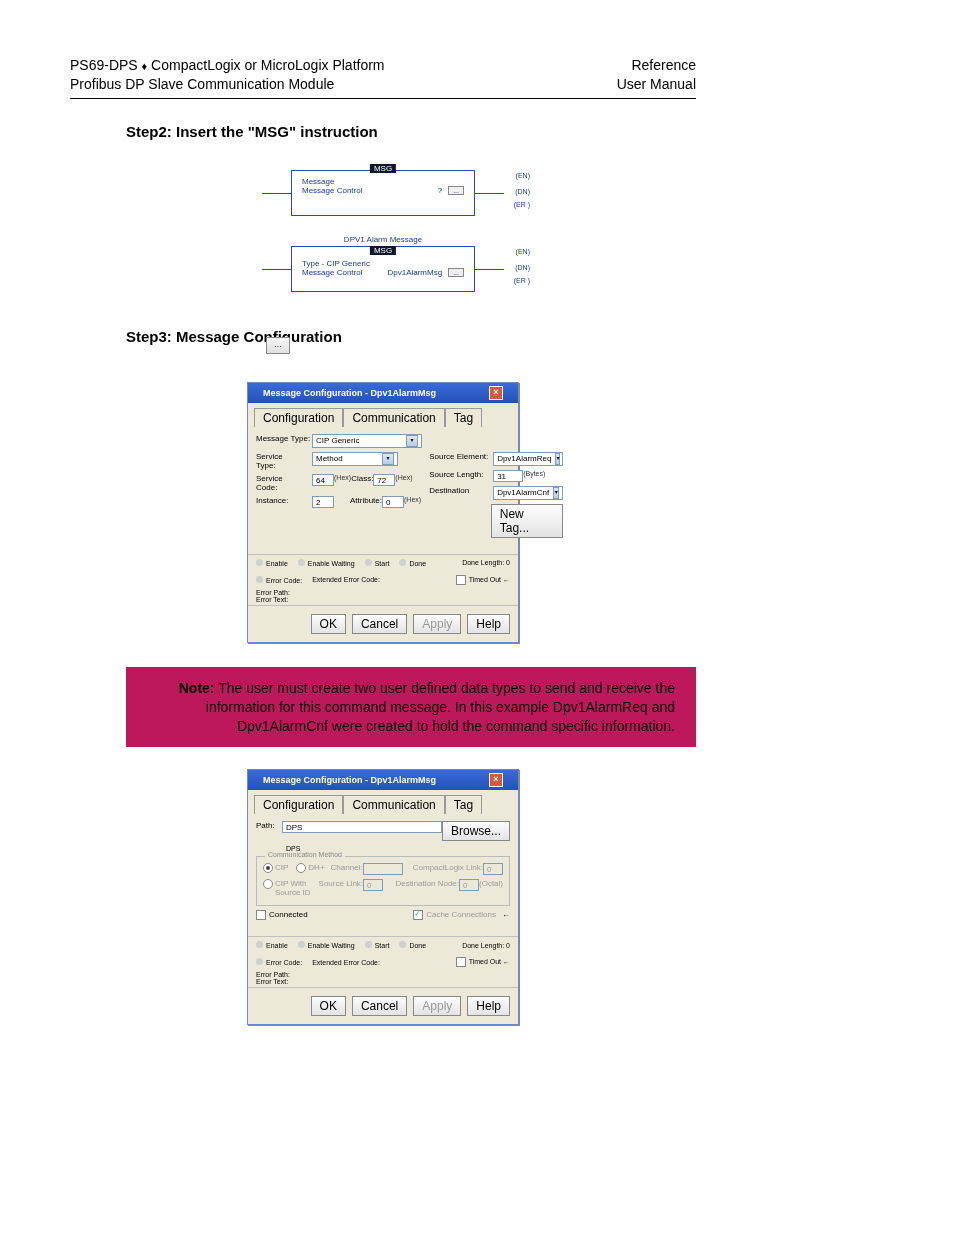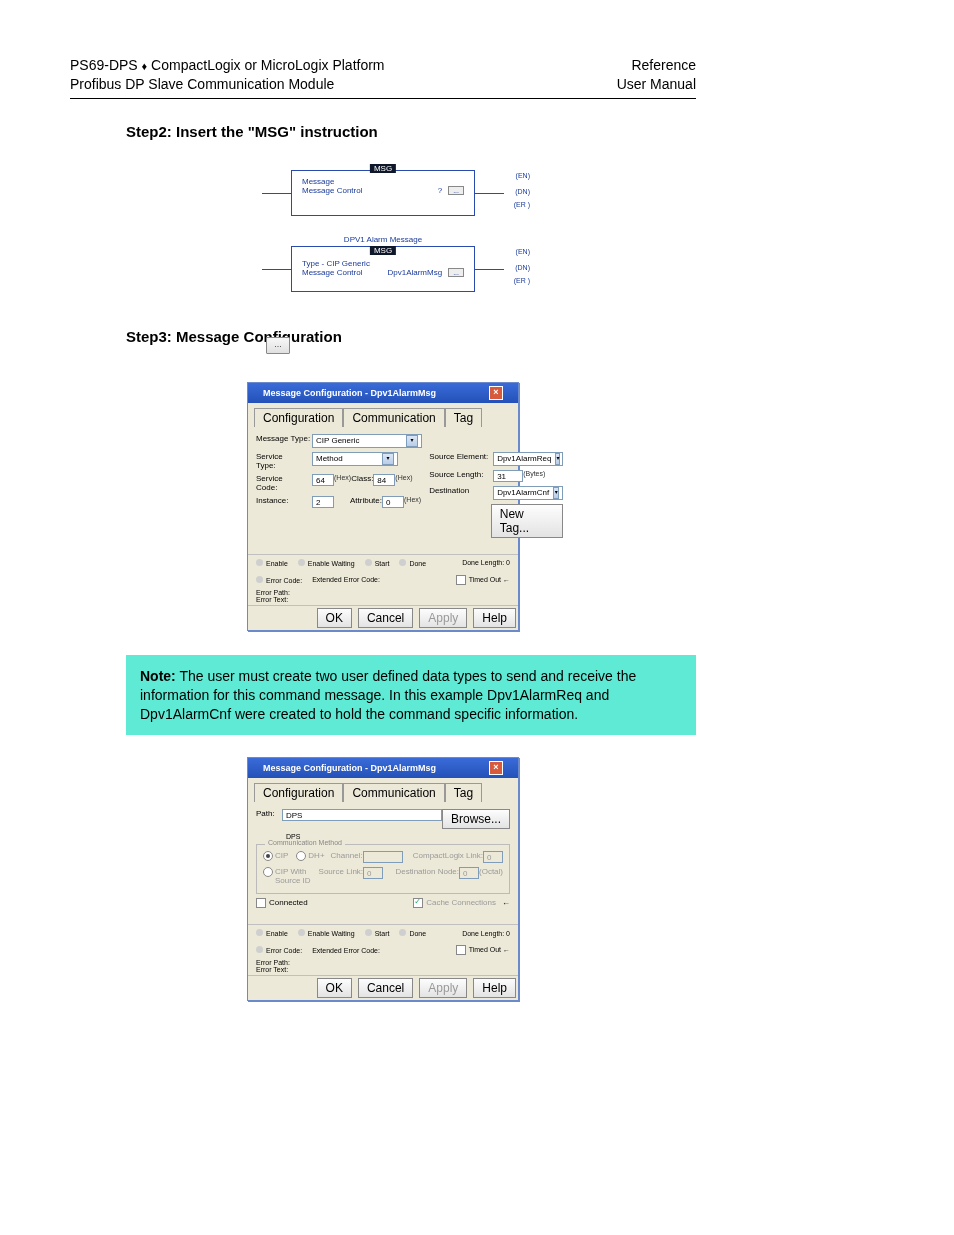--- a/index.html
+++ b/index.html
@@ -37,24 +37,24 @@
   .tab.active { background:#ece9d8; z-index:2; }
   .tab-pane { margin:0 0 4px; padding:8px; }
   .row2 { display:flex; align-items:flex-start; margin-bottom:4px; }
   .lbl { min-width:56px; text-align:left; }
   .lbl-r { text-align:left; white-space:nowrap; }
   .inp { background:#fff; border:1px solid #7f9db9; padding:1px 3px; font-size:8px; height:12px; box-sizing:border-box; }
   .combo { background:#fff; border:1px solid #7f9db9; padding:1px 3px; display:flex; justify-content:space-between; align-items:center; font-size:8px; height:14px; box-sizing:border-box; }
   .combo .caret { width:10px; height:10px; background:linear-gradient(#dbe7f7,#b9cde8); border:1px solid #7f9db9; text-align:center; font-size:6px; line-height:8px; margin-left:4px; }
   .hexspan { font-size:7px; color:#333; }
   .btn { border:1px solid #888; background:linear-gradient(#fdfdfd,#e3e3e3); padding:2px 8px; font-size:12px; }
-  .foot-row { display:flex; justify-content:flex-end; gap:6px; padding:2px; border-top:1px solid #c0c0c0; }
+  .foot-row { display:flex; justify-content:flex-end; gap:6px; padding:8px; border-top:1px solid #c0c0c0; }
   .status-row { display:flex; gap:10px; padding:4px 8px; font-size:7px; align-items:center; border-top:1px solid #c0c0c0; }
   .dot { width:7px; height:7px; border-radius:50%; background:#cfcfcf; display:inline-block; margin-right:3px; }
-  .note-box { background:#5eead4; padding:12px 14px; margin:24px 0 22px 56px; font-size:14px; line-height:1.35; }
+  .note-box { background:#be185d; padding:12px 21px; margin:24px 0 22px 56px; font-size:14px; line-height:1.35;text-align:right; }
   .group-box { border:1px solid #bbb; margin:4px 0; padding:6px 6px 4px; position:relative; }
   .group-box .legend { position:absolute; top:-6px; left:8px; background:#ece9d8; padding:0 3px; font-size:7px; color:#888; }
   .disabled { color:#9a9a9a; }
   .radio { width:8px; height:8px; border:1px solid #888; border-radius:50%; display:inline-block; vertical-align:middle; margin-right:2px; background:#fff; position:relative; }
   .radio.checked::after { content:""; position:absolute; inset:2px; background:#444; border-radius:50%; }
   .chk { width:8px; height:8px; border:1px solid #888; display:inline-block; vertical-align:middle; margin-right:3px; background:#fff; position:relative; }
   .chk.checked::after { content:"✓"; position:absolute; font-size:8px; top:-2px; left:0; color:#2a6; }
 </style>
 </head>
 <body>
@@ -144,21 +144,21 @@
                   <span>Method</span>
                   <span class="caret">▾</span>
                 </div>
             </div>
             <div class="row2">
               <span class="lbl" style="white-space:pre-line">Service
 Code:</span>
               <span class="inp" style="width:22px">64</span>
               <span class="hexspan">(Hex)</span>
               <span class="lbl-r">Class:</span>
-              <span class="inp" style="width:22px">84</span>
+              <span class="inp" style="width:22px">72</span>
               <span class="hexspan">(Hex)</span>
             </div>
             <div class="row2">
               <span class="lbl">Instance:</span>
               <span class="inp" style="width:22px">2</span>
               <span style="width:16px"></span>
               <span class="lbl-r">Attribute:</span>
               <span class="inp" style="width:22px">0</span>
               <span class="hexspan">(Hex)</span>
             </div>

